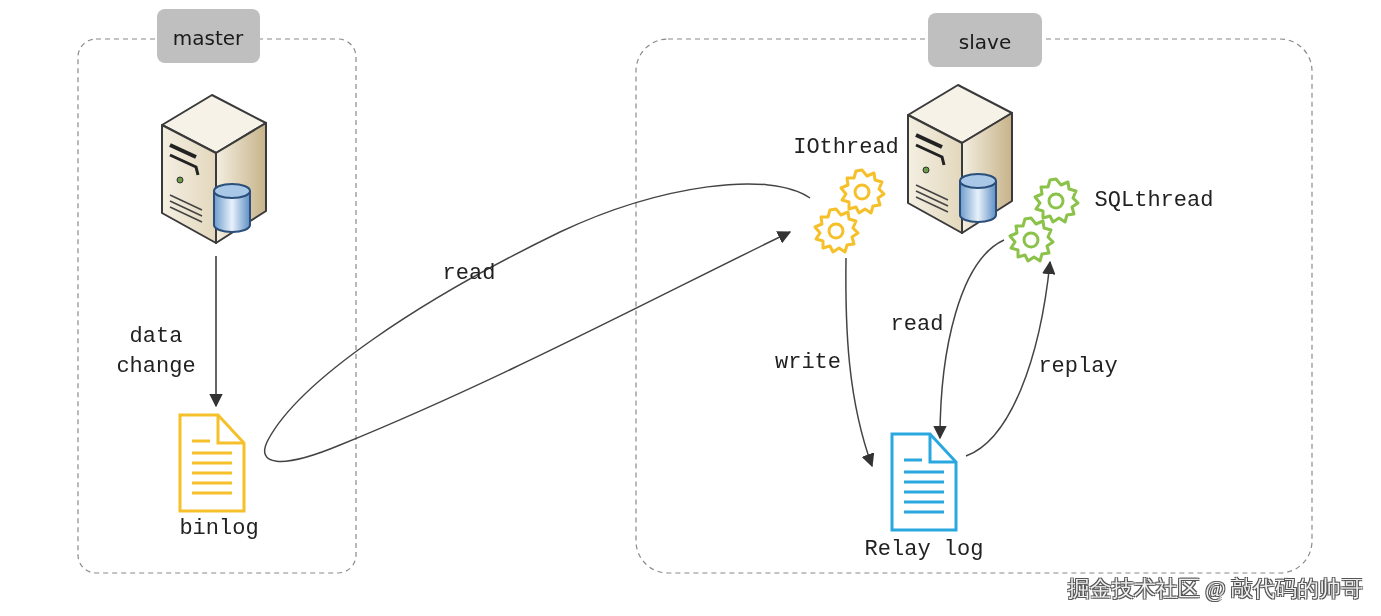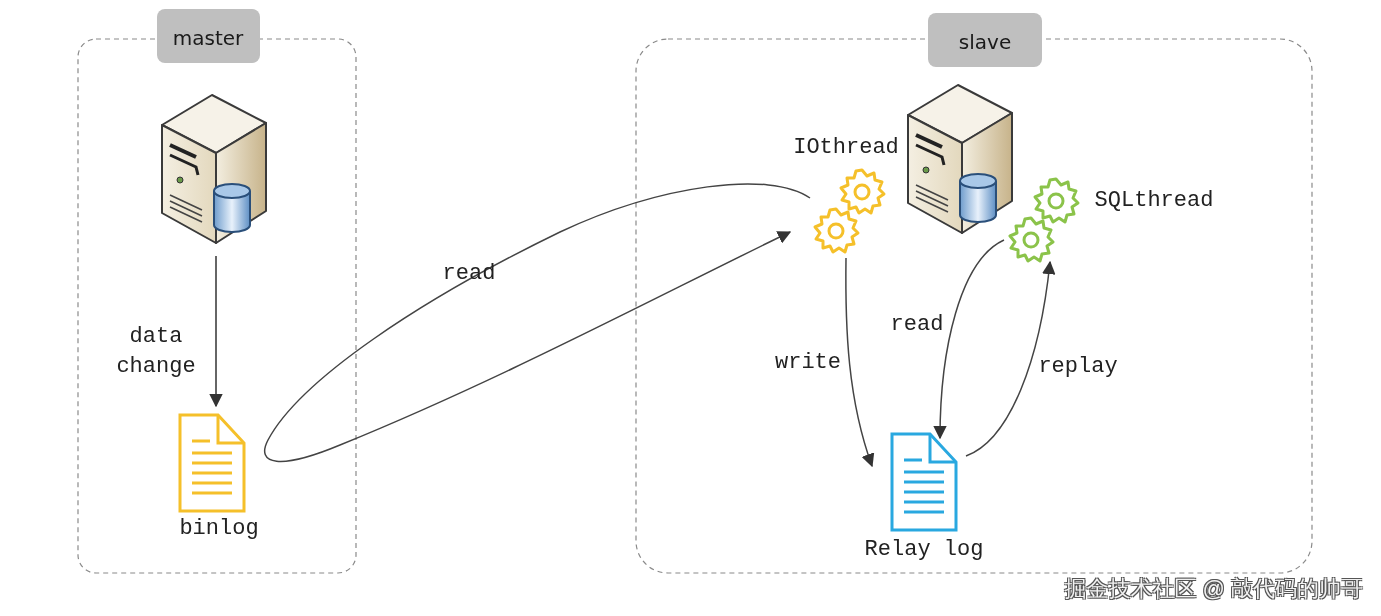--- a/index.html
+++ b/index.html
@@ -1,20 +1,20 @@
 <!DOCTYPE html>
 <html><head>
 <meta charset="utf-8">
 <style>
   html, body { margin: 0; padding: 0; background: #ffffff; }
   body { width: 1381px; height: 616px; position: relative; overflow: hidden; font-family: "Liberation Mono", monospace; }
   svg#diagram { position: absolute; left: 0; top: 0; }
   .mono { font-family: "Liberation Mono", "DejaVu Sans Mono", monospace; font-size: 22px; fill: #222; }
   .tag-text { font-family: "DejaVu Sans", "Liberation Sans", sans-serif; font-size: 20px; fill: #1a1a1a; }
-  .watermark { position: absolute; right: 18px; bottom: 12px; font-family: Liberation Sans, sans-serif; font-size: 22px; color: #f2f2f2;
+  .watermark { position: absolute; right: 18px; bottom: 12px; font-family: Liberation Serif, serif; font-size: 22px; color: #f2f2f2;
     text-shadow: 1px 1px 0 #555, -1px -1px 0 #555, 1px -1px 0 #555, -1px 1px 0 #555; letter-spacing: 0px; }
 </style>
 </head>
 <body>
 
 <svg id="diagram" width="1381" height="616" viewBox="0 0 1381 616" xmlns="http://www.w3.org/2000/svg">
   <defs>
     <marker id="arrowhead" viewBox="0 0 10 10" refX="9" refY="5" markerWidth="9" markerHeight="9" orient="auto-start-reverse">
       <path d="M0,0 L10,5 L0,10 z" fill="#333"></path>
     </marker>

